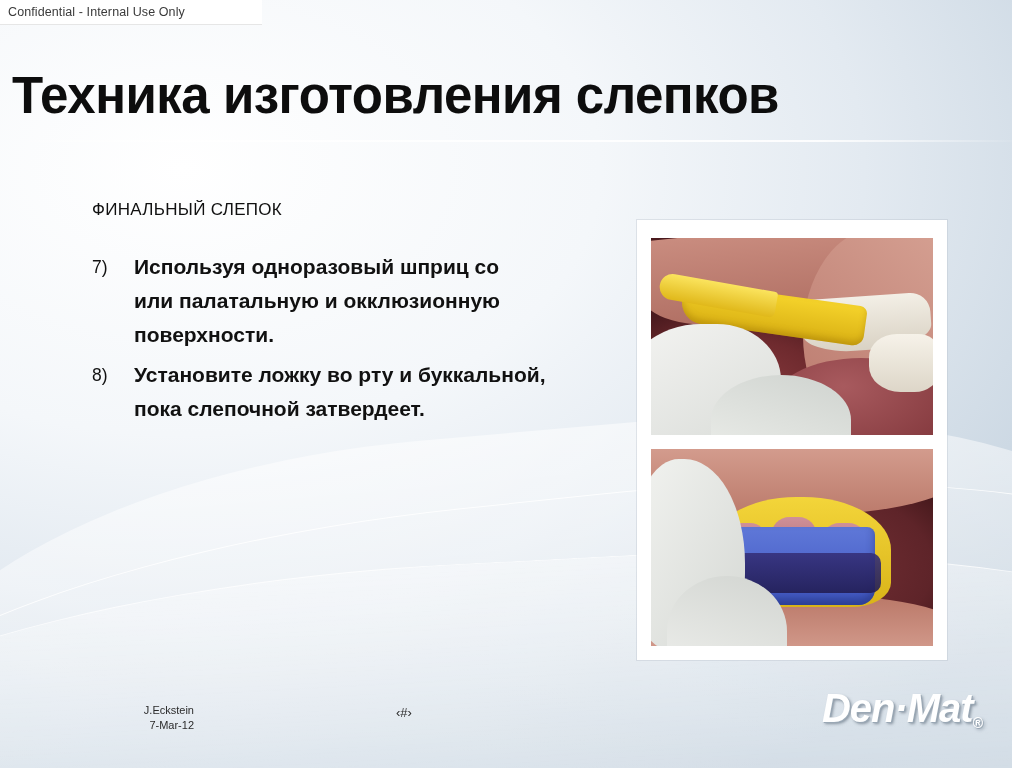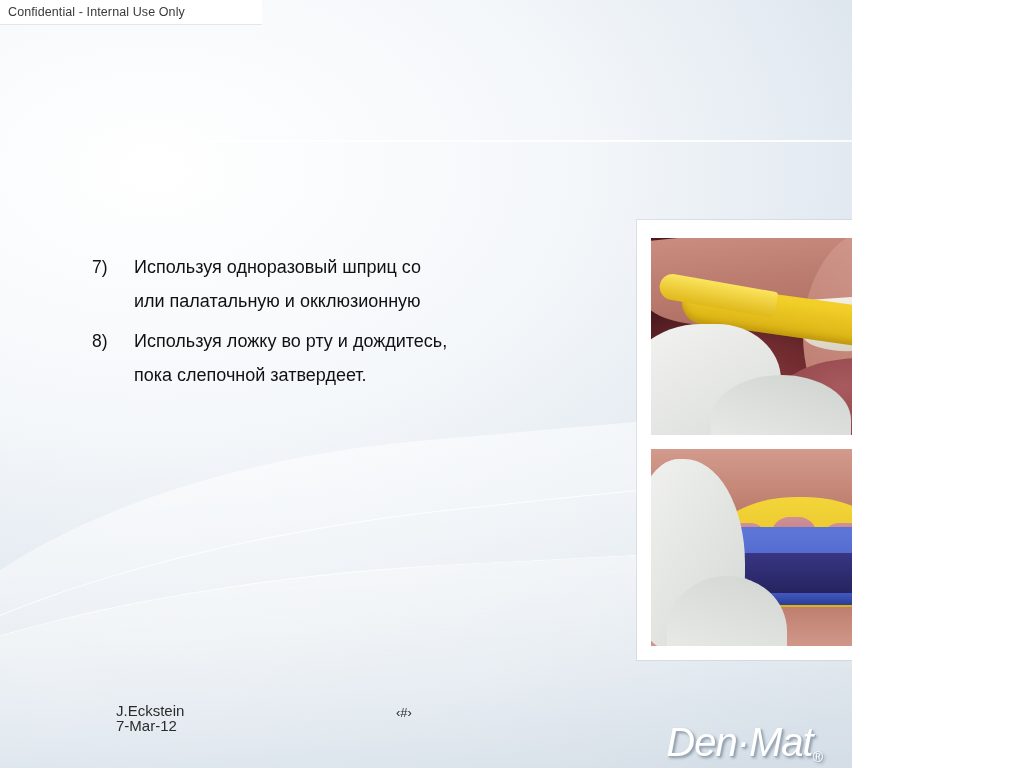--- a/index.html
+++ b/index.html
@@ -7,21 +7,21 @@
     padding: 0;
   }
   body {
     width: 1024px;
     height: 768px;
     font-family: "Liberation Sans", sans-serif;
     overflow: hidden;
   }
   .slide {
     position: relative;
-    width: 852px;
+    width: 1012px;
     height: 768px;
     background:
       radial-gradient(ellipse 1100px 700px at 18% 22%, #ffffff 0%, #f4f7fa 38%, #e3eaf1 62%, #cdd9e4 85%, #c2d0dd 100%);
     overflow: hidden;
   }
   
   .swoosh {
     position: absolute;
     left: -120px;
     width: 1350px;
@@ -109,23 +109,24 @@
     margin-bottom: 6px;
   }
   .item-num {
     width: 42px;
     flex: 0 0 42px;
     font-size: 17.5px;
     color: #111;
     line-height: 34px;
   }
   .item-text {
-    font-size: 18px;
+    font-size: 21px;
     color: #111;
     line-height: 34px;
+    font-weight: bold;
   }
   .photo-panel {
     position: absolute;
     left: 637px;
     top: 220px;
     width: 310px;
     height: 440px;
     background: #ffffff;
     box-shadow: 0 0 0 1px rgba(180,190,200,0.35);
   }
@@ -280,41 +281,41 @@
   .p2 .glove2 {
     position: absolute;
     left: 16px; bottom: -40px;
     width: 120px; height: 110px;
     background: linear-gradient(20deg, #eff0ed, #d2d5d1);
     border-radius: 50% 50% 20% 20%;
   }
 
   .footer-author {
     position: absolute;
-    left: 116px;
+    left: 104px;
     top: 703px;
-    font-size: 15px;
+    font-size: 11px;
     color: #2b2b2b;
     line-height: 15px;
-    text-align: left;
+    text-align: right;
     width: 90px;
   }
   .page-number {
     position: absolute;
     left: 396px;
     top: 705px;
     font-size: 13px;
     color: #2b2b2b;
   }
   .logo {
     position: absolute;
     right: 30px;
-    top: 720px;
+    top: 686px;
     font-size: 40px;
-    font-weight: normal;
+    font-weight: bold;
     font-style: italic;
     color: #ffffff;
     text-shadow:
       1px 1px 0 #9aa8b5,
       2px 2px 3px rgba(90,105,120,0.65);
     letter-spacing: -1px;
     text-align: center;
   }
   .logo .reg {
     font-size: 14px;
@@ -327,37 +328,40 @@
 
 <div class="slide">
 
   <div class="swoosh swoosh-1"></div>
   <div class="swoosh swoosh-2"></div>
   <div class="swoosh swoosh-3"></div>
 
   <div class="topbar"></div>
   <div class="confidential">Confidential - Internal Use Only</div>
 
+  <div class="title">Техника изготовления слепков</div>
   <div class="title-rule"></div>
 
+  <div class="subheading">ФИНАЛЬНЫЙ СЛЕПОК</div>
 
   <div class="body-list">
 
     <div class="list-item">
       <div class="item-num">7)</div>
       <div>
         <div class="item-text">Используя одноразовый шприц со</div>
         <div class="item-text">или палатальную и окклюзионную</div>
+        <div class="item-text">поверхности.</div>
       </div>
     </div>
 
     <div class="list-item">
       <div class="item-num">8)</div>
       <div>
-        <div class="item-text">Используя ложку во рту и дождитесь,</div>
+        <div class="item-text">Установите ложку во рту и буккальной,</div>
         <div class="item-text">пока слепочной затвердеет.</div>
       </div>
     </div>
 
   </div>
 
   <div class="photo-panel">
 
     <div class="photo photo-top">
       <div class="p1">

